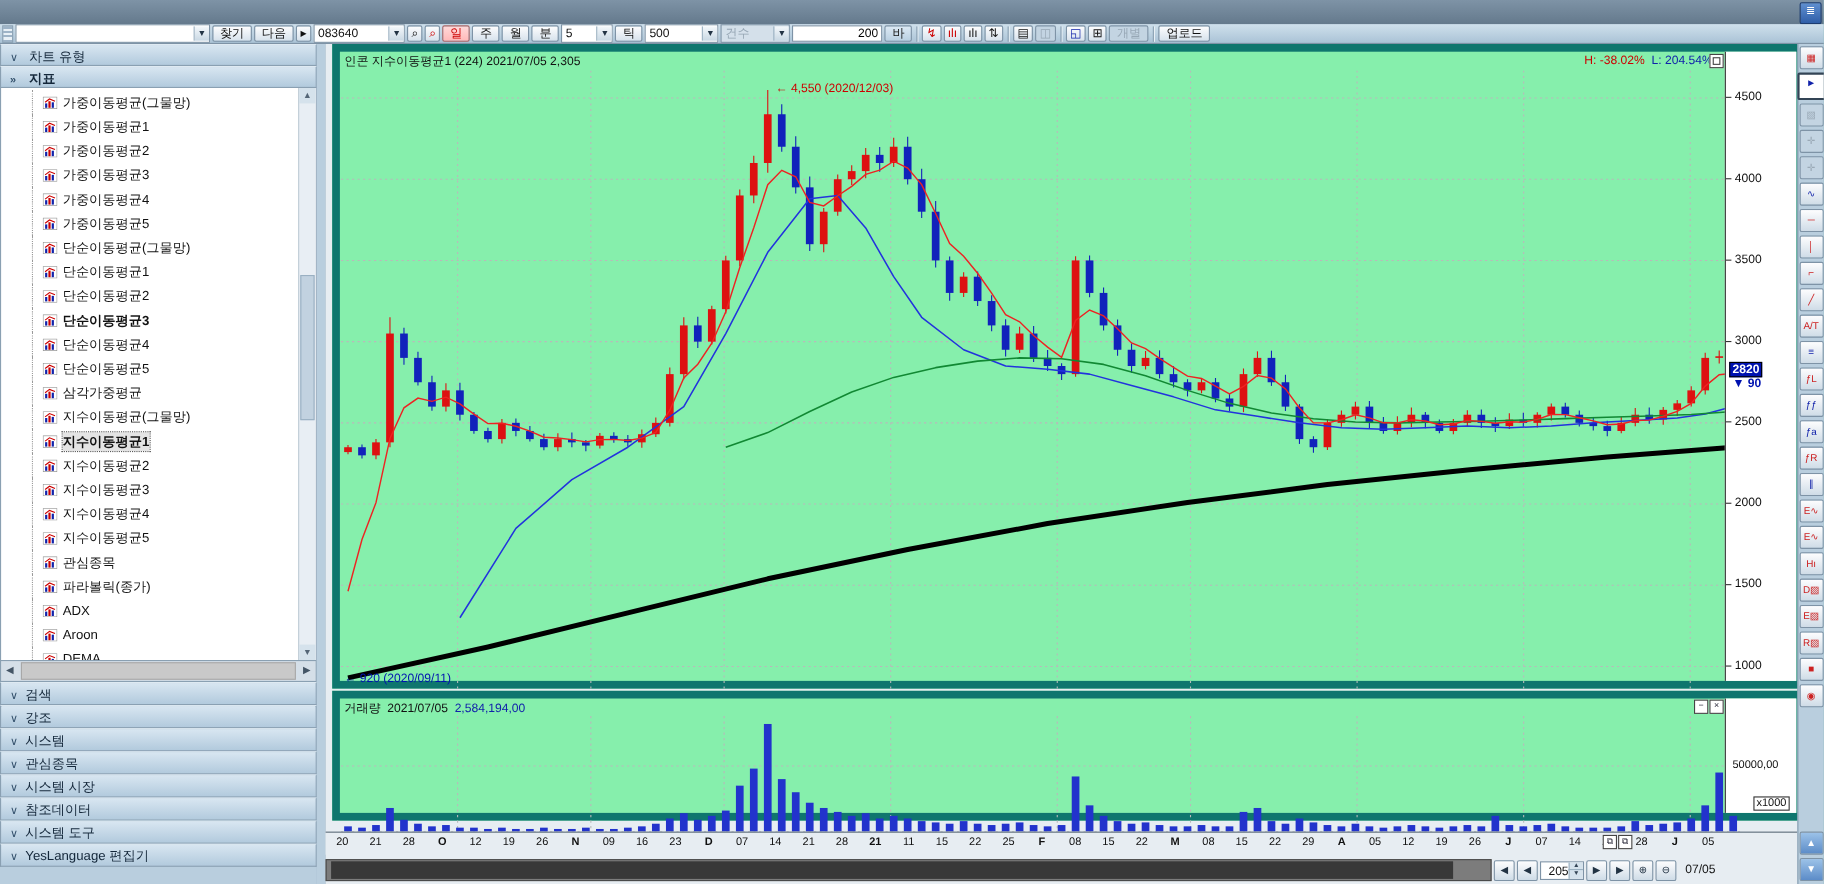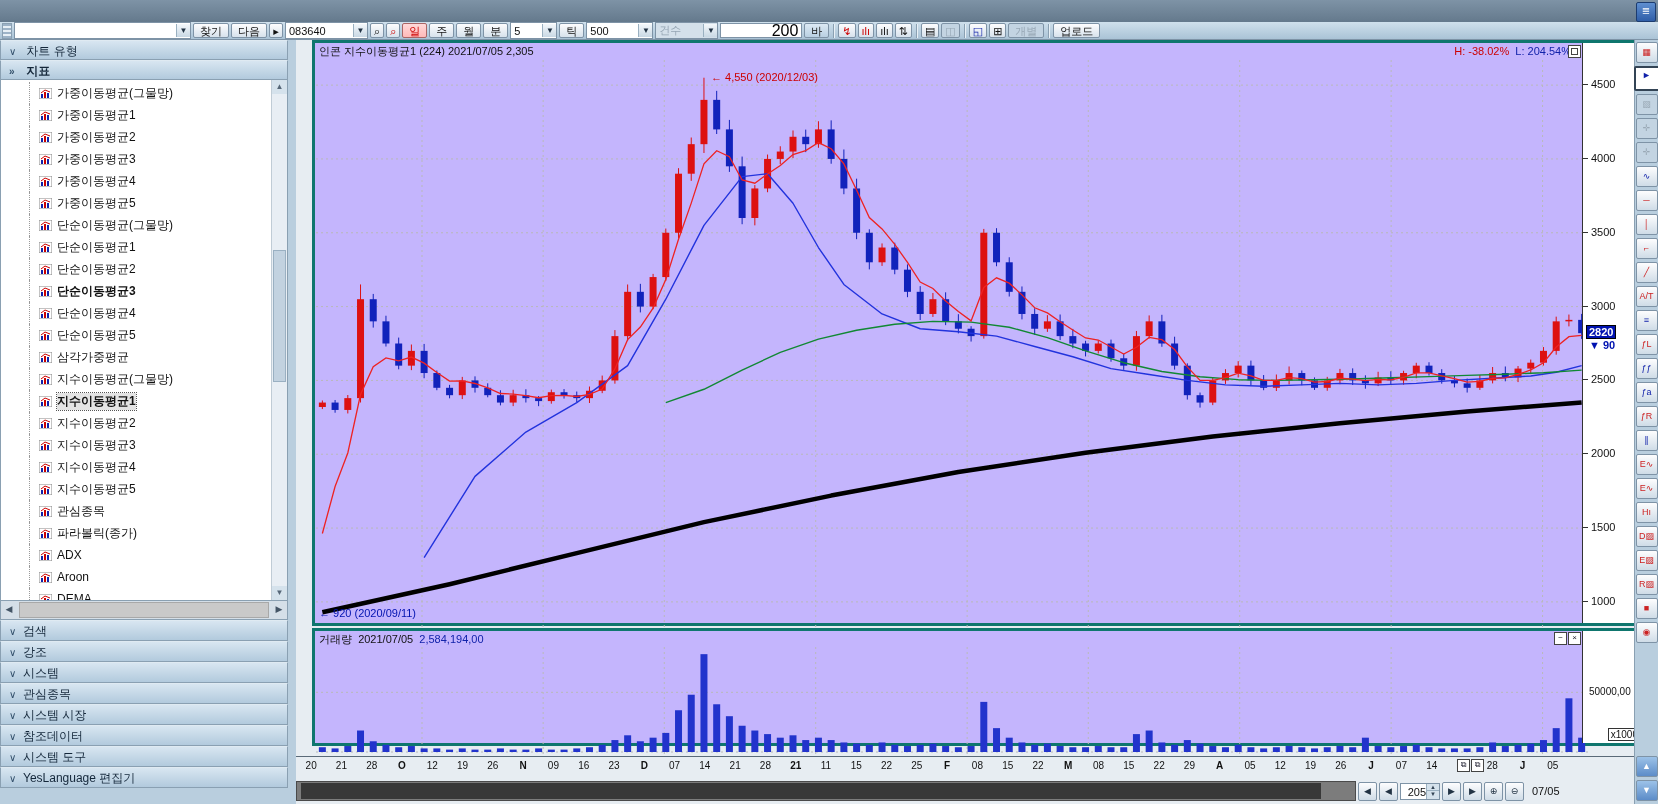--- a/index.html
+++ b/index.html
@@ -27,21 +27,21 @@
   .tb-btn{height:15px;line-height:14px;padding:0 6px;background:linear-gradient(#fdfdfe,#d7e2ec);
           border:1px solid #7e93a6;border-radius:2px;font-size:11px;color:#111;}
   .tb-btn.icon{padding:0 3px;min-width:14px;text-align:center;}
   .tb-btn.active{background:linear-gradient(#ffd9d9,#ffb9b9);color:#c00;border-color:#a66;}
   .tb-btn.disabled{color:#97a7b5;background:#c3d4e2;}
   .tb-combo{height:15px;background:#fff;border:1px solid #7e93a6;display:flex;
             align-items:center;font-size:11px;padding-left:3px;position:relative;}
   .tb-combo .arr{margin-left:auto;width:13px;height:13px;background:linear-gradient(#f4f8fb,#c9d8e4);
             border-left:1px solid #9ab0c0;font-size:8px;text-align:center;line-height:13px;color:#234;}
   .tb-combo.disabled{background:#d4e0ea;color:#95a5b3;}
-  .tb-input{height:13px;background:#fff;border:1px solid #7e93a6;font-size:16px;
+  .tb-input{height:13px;background:#fff;border:1px solid #7e93a6;font-size:11px;
             text-align:right;padding:0 3px;}
   .tb-sep{width:1px;height:14px;background:#8aa0b2;margin:0 2px;box-shadow:1px 0 0 #e8f0f6;}
   .red{color:#c00;} .blue{color:#12a;}
   
   .sidebar{position:absolute;left:0;top:40px;width:288px;height:764px;background:#b9cede;}
   .acc{height:20px;line-height:20px;border:1px solid #8aa0b2;border-top-color:#dfeaf2;
        background:linear-gradient(#d8e6f1,#b2cadd);padding-left:8px;color:#14273a;
        font-size:12px;box-sizing:border-box;}
   .acc .chev{display:inline-block;width:14px;color:#33506b;font-size:10px;}
   .acc.sel{font-weight:bold;}
@@ -59,21 +59,21 @@
   .vscroll .vup{position:absolute;top:0;left:0;right:0;height:14px;text-align:center;line-height:14px;background:#d5e2ec;}
   .vscroll .vdn{position:absolute;bottom:0;left:0;right:0;height:14px;text-align:center;line-height:14px;background:#d5e2ec;}
   .vscroll .vthumb{position:absolute;left:1px;right:1px;top:170px;height:130px;background:#c2d2e0;border:1px solid #9ab0c2;}
   .hscroll{height:18px;background:#d5dfe8;border:1px solid #8aa0b2;position:relative;}
   .hscroll .ha{position:absolute;top:0;width:16px;height:100%;text-align:center;line-height:16px;font-size:9px;color:#456;}
   .hscroll .hl{left:0;} .hscroll .hr{right:0;}
   .hscroll .hthumb{position:absolute;left:18px;right:18px;top:1px;bottom:1px;background:#c9c9c9;border:1px solid #a8a8a8;}
   
   .chartarea{position:absolute;left:296px;top:40px;width:1338px;height:764px;background:#e7edf2;}
   .splitter{position:absolute;left:288px;top:40px;width:8px;height:764px;background:#b9cede;border-right:1px solid #8aa0b2;}
-  .pane{position:absolute;left:16px;background:#c4b5fd;border:3px solid #0f766e;box-sizing:border-box;}
+  .pane{position:absolute;left:6px;background:#86efac;border:7px solid #0f766e;box-sizing:border-box;}
   .price-pane{top:0;width:1338px;height:586px;}
   .vol-pane{top:588px;width:1338px;height:118px;}
   .pane-hdr{position:absolute;left:4px;top:1px;font-size:11px;color:#111;white-space:nowrap;z-index:5;}
   .hl-lbls{position:absolute;right:76px;top:2px;font-size:11px;z-index:5;}
   .pane-max{position:absolute;right:66px;top:2px;width:11px;height:11px;border:1px solid #444;
             background:#fff;z-index:6;}
   .pane-max:after{content:"";position:absolute;left:2px;top:2px;right:2px;bottom:2px;border:1px solid #444;}
   .mini-ic{display:inline-block;width:11px;height:11px;border:1px solid #444;background:#fff;
            text-align:center;line-height:9px;font-size:8px;color:#223;vertical-align:top;margin-left:1px;}
   .axis-col{position:absolute;right:0;top:0;width:64px;height:100%;background:#fff;}

